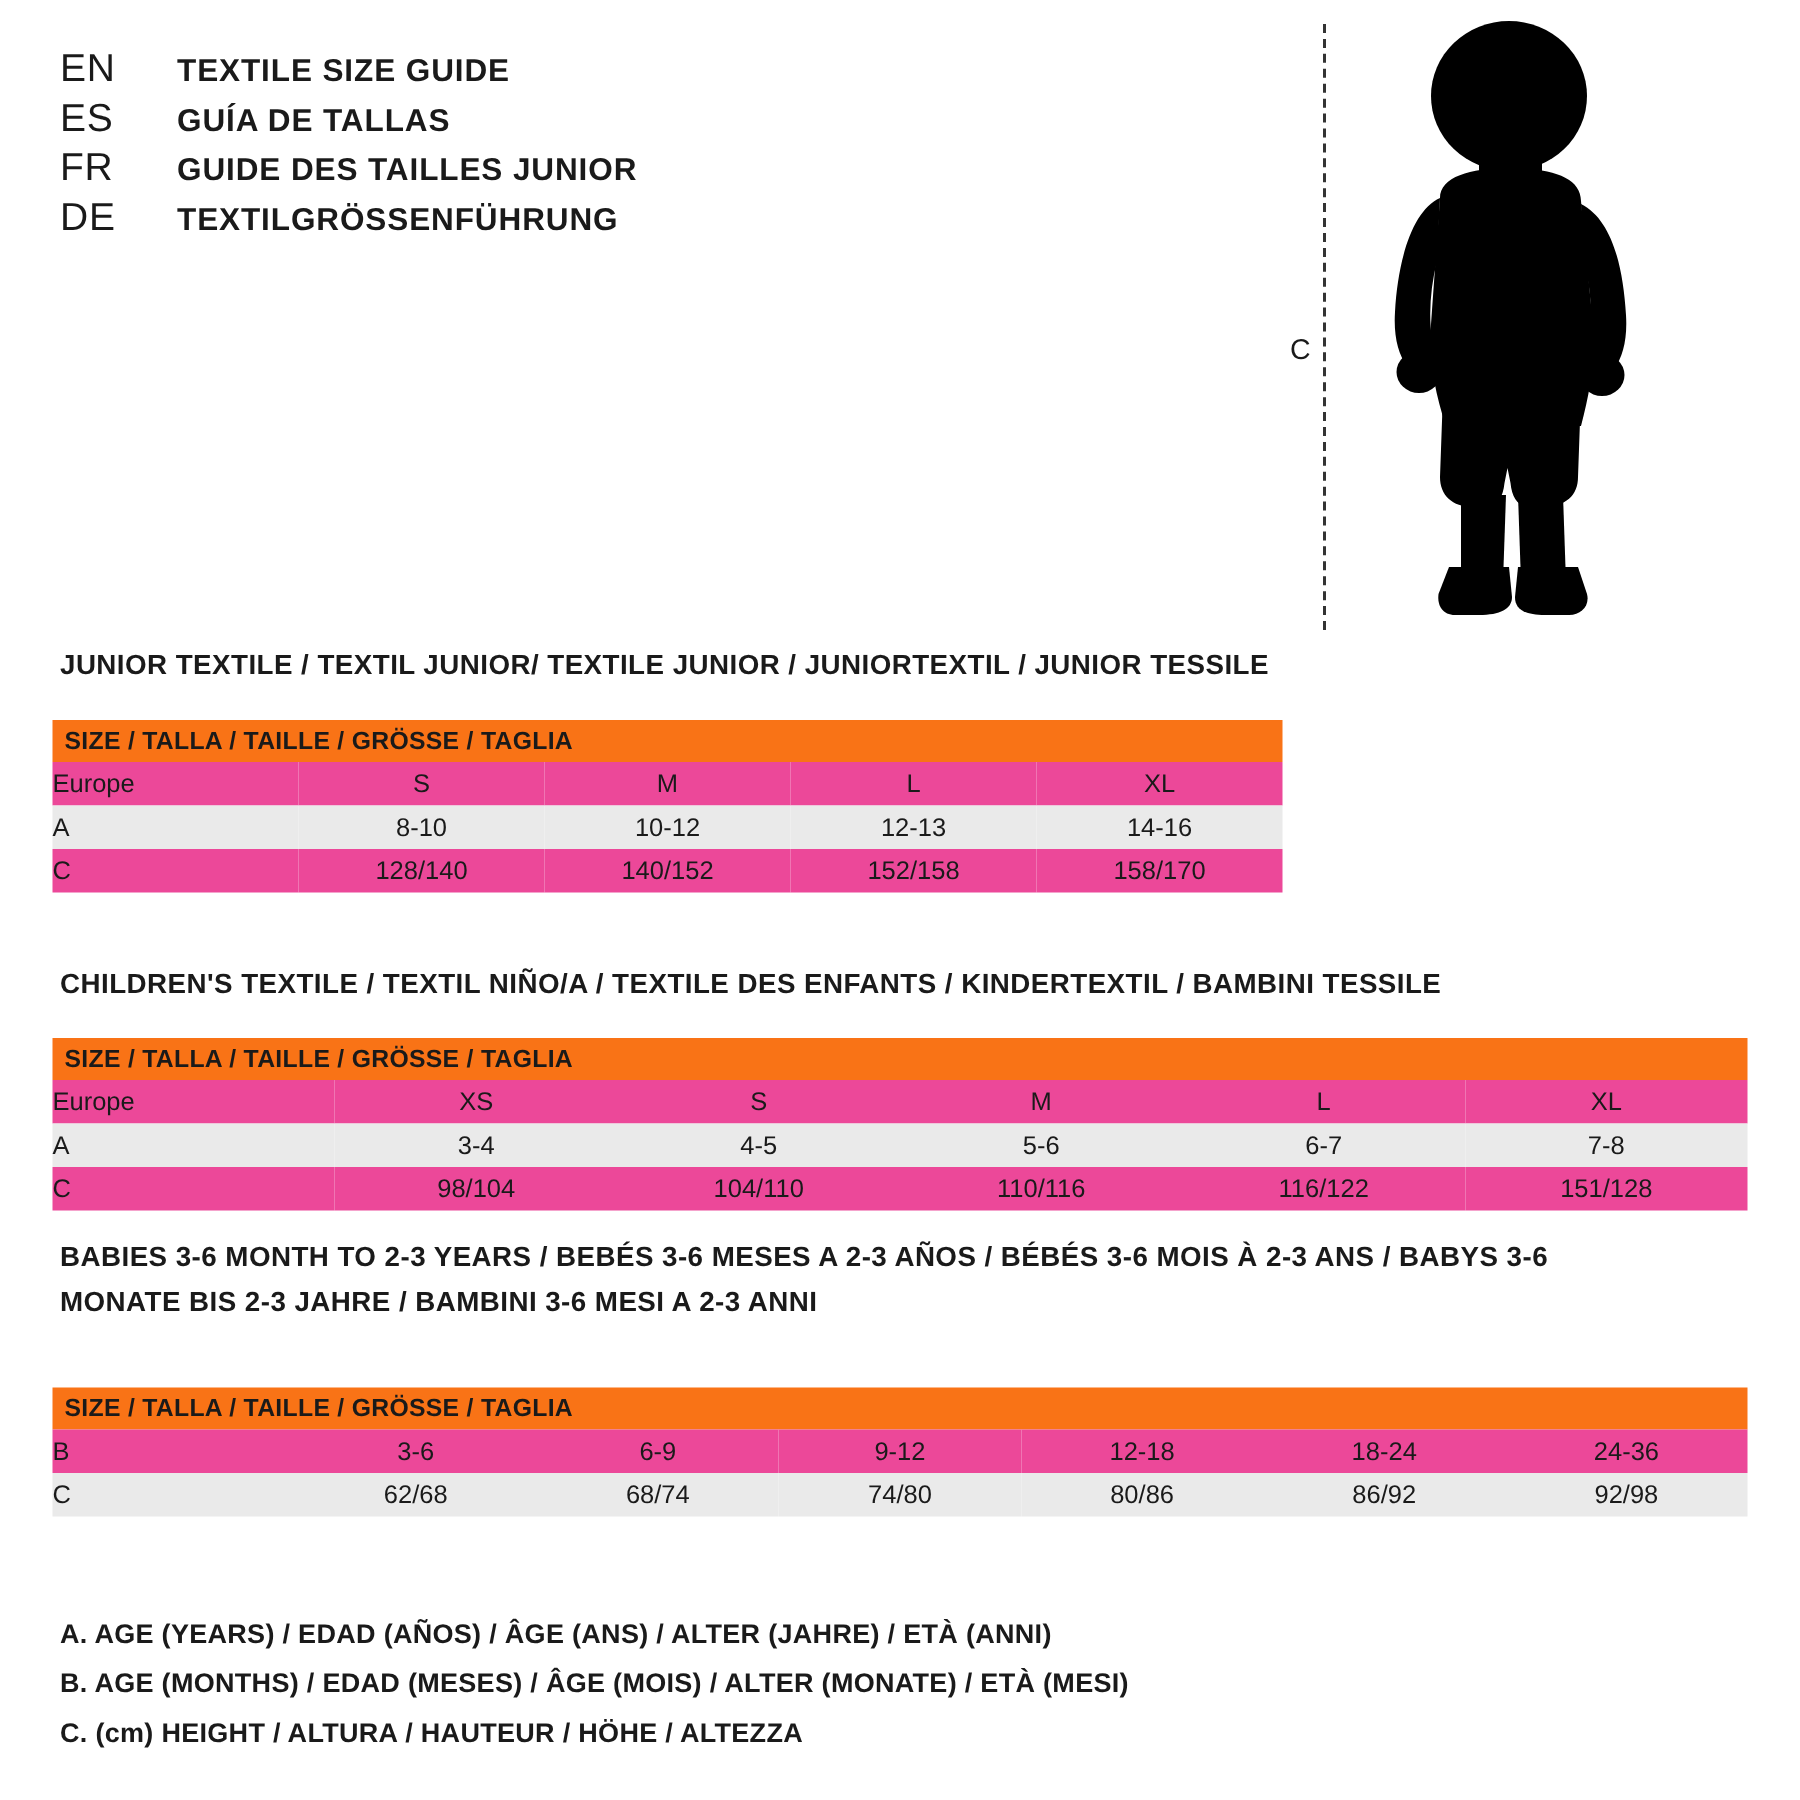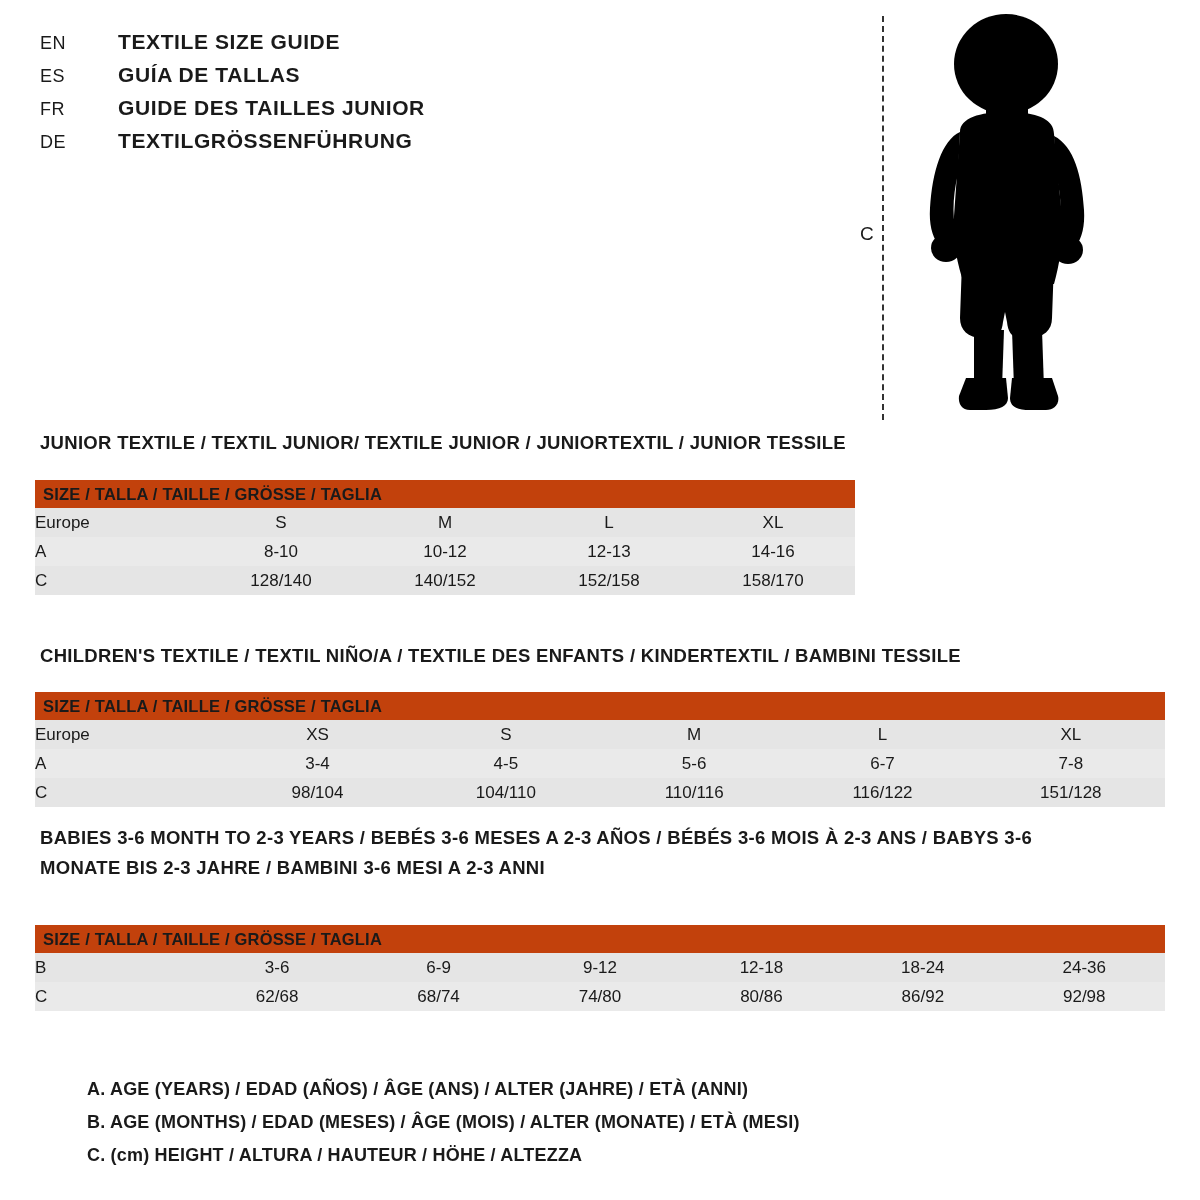--- a/index.html
+++ b/index.html
@@ -30,21 +30,21 @@
     width: 620px;
   }
   .lang-row {
     display: flex;
     align-items: baseline;
     height: 33px;
   }
   .lang-code {
     width: 78px;
     flex: 0 0 78px;
-    font-size: 18px;
+    font-size: 26px;
     letter-spacing: 0.5px;
     color: #1a1a1a;
   }
   .lang-text {
     font-size: 21px;
     font-weight: bold;
     letter-spacing: 0.6px;
     color: #1a1a1a;
     white-space: nowrap;
   }
@@ -102,44 +102,43 @@
     table-layout: fixed;
   }
   .size-table td {
     font-size: 17px;
     color: #1a1a1a;
     height: 29px;
     padding: 0;
     vertical-align: middle;
   }
   .hdr-row td {
-    background: #c2410c;
+    background: #f97316;
     font-weight: bold;
     font-size: 16.5px;
     letter-spacing: 0.2px;
     padding-left: 8px;
     height: 28px;
   }
   .lbl {
     padding-left: 8px;
     text-align: left;
   }
   .val {
     text-align: center;
   }
-  .row-white td { background: #e5e5e5; }
+  .row-white td { background: #ec4899; }
   .row-grey td  { background: #eaeaea; }
 
   
   .legend {
     position: absolute;
     left: 40px;
     bottom: 28px;
     width: 1000px;
-    margin-left: 47px;
   }
   .legend-line {
     font-size: 18px;
     font-weight: bold;
     letter-spacing: 0.2px;
     line-height: 33px;
     color: #1a1a1a;
     white-space: nowrap;
   }
 </style>

